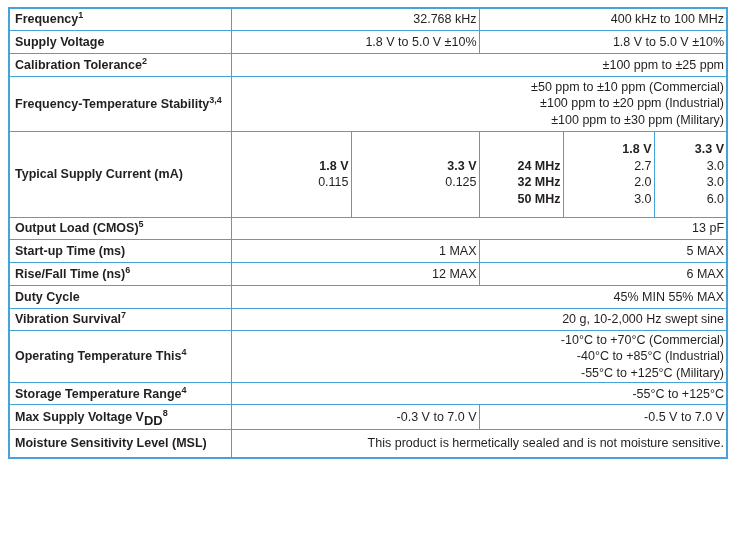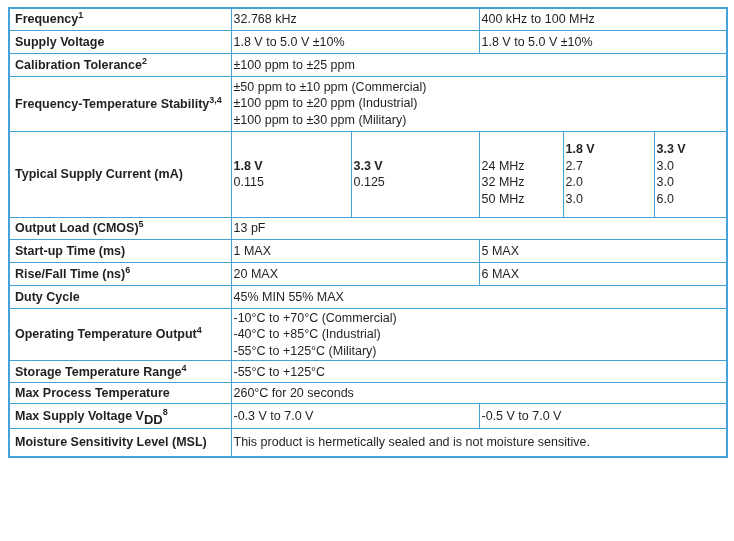--- a/index.html
+++ b/index.html
@@ -1,24 +1,24 @@
 <!DOCTYPE html>
 <html><head>
 <meta charset="utf-8">
 <style>
   html,body{margin:0;padding:0;background:#ffffff;}
   body{width:734px;height:541px;font-family:"Liberation Sans",sans-serif;color:#231f20;}
   .wrap{padding:7px 8px 0 8px;}
   table{border-collapse:collapse;table-layout:fixed;width:718px;border:2px solid #46a3da;}
-  td{border:1px solid #46a3da;font-size:12.5px;text-align:left;vertical-align:middle;padding:1px 2px;overflow:hidden;}
+  td{border:1px solid #46a3da;font-size:12.5px;text-align:right;vertical-align:middle;padding:1px 2px;overflow:hidden;}
   td.lbl{text-align:left;font-weight:bold;padding-left:5px;white-space:nowrap;margin-left:30px;}
   sup{font-size:9px;line-height:0;}
   sub{font-size:13px;line-height:0;}
   .u{font-weight:bold;text-underline-offset:2px;}
-  .b{font-weight:normal;}
+  .b{font-weight:bold;}
   .line{line-height:16.5px;}
   .sp{height:16.5px;}
 </style>
 </head>
 <body>
 
 <div class="wrap">
 <table>
   <colgroup>
     <col style="width:222px">
@@ -92,50 +92,50 @@
   </tr>
 
   <tr style="height:23px">
     <td class="lbl"><span>Start-up Time (ms)</span></td>
     <td colspan="2">1 MAX</td>
     <td colspan="3">5 MAX</td>
   </tr>
 
   <tr style="height:23px">
     <td class="lbl"><span>Rise/Fall Time (ns)</span><sup>6</sup></td>
-    <td colspan="2">20 MAX</td>
+    <td colspan="2">12 MAX</td>
     <td colspan="3">6 MAX</td>
   </tr>
 
   <tr style="height:23px">
     <td class="lbl"><span>Duty Cycle</span></td>
     <td colspan="5">45% MIN 55% MAX</td>
   </tr>
 
 
 
+  <tr style="height:22px">
+    <td class="lbl"><span>Vibration Survival</span><sup>7</sup></td>
+    <td colspan="5">20 g, 10-2,000 Hz swept sine</td>
+  </tr>
 
   <tr style="height:51px">
-    <td class="lbl"><span>Operating Temperature Output</span><sup>4</sup></td>
+    <td class="lbl"><span>Operating Temperature This</span><sup>4</sup></td>
     <td colspan="5">
       <div class="line">-10°C to +70°C (Commercial)</div>
       <div class="line">-40°C to +85°C (Industrial)</div>
       <div class="line">-55°C to +125°C (Military)</div>
     </td>
   </tr>
 
   <tr style="height:22px">
     <td class="lbl"><span>Storage Temperature Range</span><sup>4</sup></td>
     <td colspan="5">-55°C to +125°C</td>
   </tr>
 
-  <tr style="height:21px">
-    <td class="lbl"><span>Max Process Temperature</span></td>
-    <td colspan="5">260°C for 20 seconds</td>
-  </tr>
 
   <tr style="height:25px">
     <td class="lbl"><span>Max Supply Voltage V</span><sub>DD</sub><sup>8</sup></td>
     <td colspan="2">-0.3 V to 7.0 V</td>
     <td colspan="3">-0.5 V to 7.0 V</td>
   </tr>
 
   <tr style="height:28px">
     <td class="lbl"><span>Moisture Sensitivity Level (MSL)</span></td>
     <td colspan="5">This product is hermetically sealed and is not moisture sensitive.</td>

